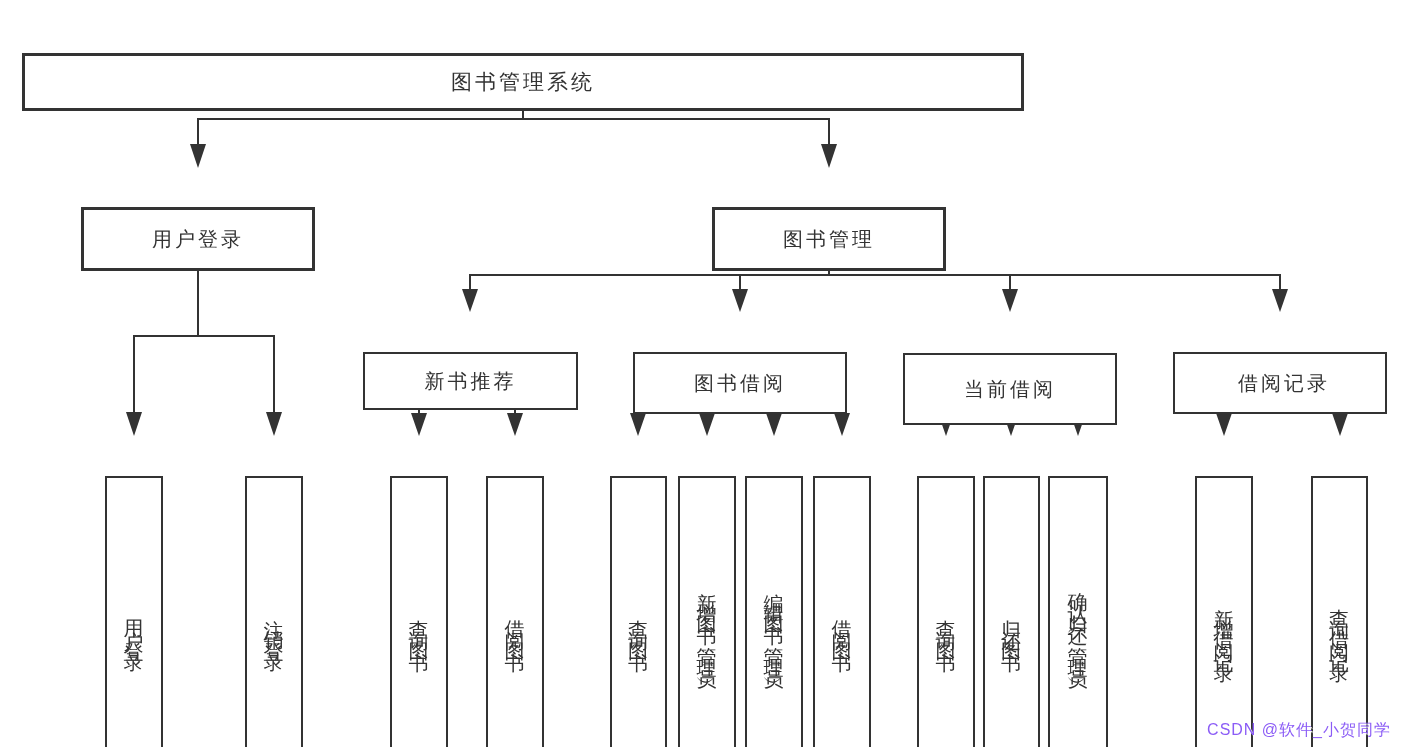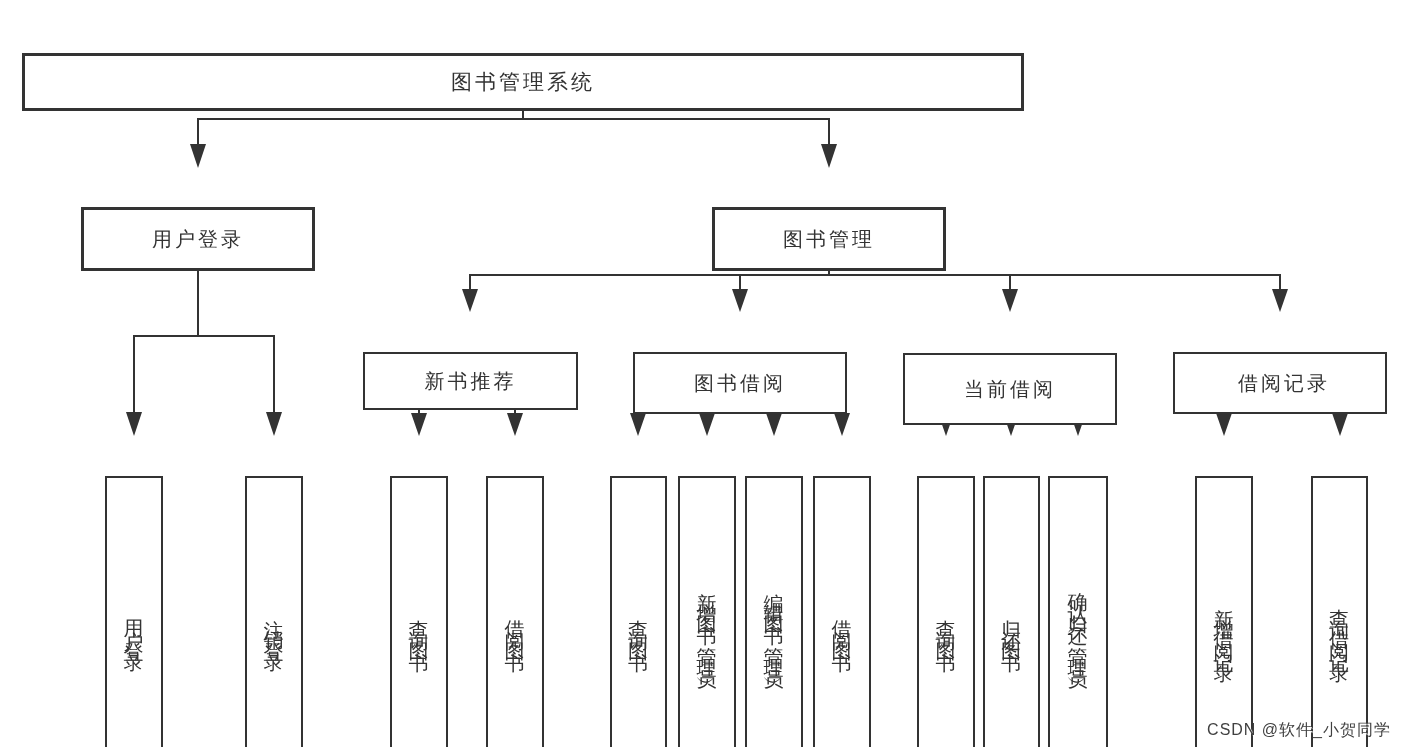--- a/index.html
+++ b/index.html
@@ -14,21 +14,21 @@
   }
   .box.heavy{border-width:3px;}
   .hbox span{font-size:20px;letter-spacing:3px;white-space:nowrap;}
   .root-box span{font-size:21px;letter-spacing:3px;}
   .vbox span{
     writing-mode:vertical-rl;text-orientation:mixed;
     font-size:20px;letter-spacing:11px;line-height:1.1;white-space:nowrap;
   }
   .watermark{
     position:absolute;right:14px;bottom:6px;z-index:2;
-    font-size:16px;letter-spacing:1px;color:#404040;
+    font-size:16px;letter-spacing:1px;color:#8b5cf6;
     text-shadow:1px 1px 0 rgba(255,255,255,0.95), 2px 2px 1px rgba(255,255,255,0.6);
     white-space:nowrap;
   }
 </style>
 </head>
 <body>
 
 <div class="canvas">
 
   <svg class="wires" width="1405" height="747" viewBox="0 0 1405 747">

